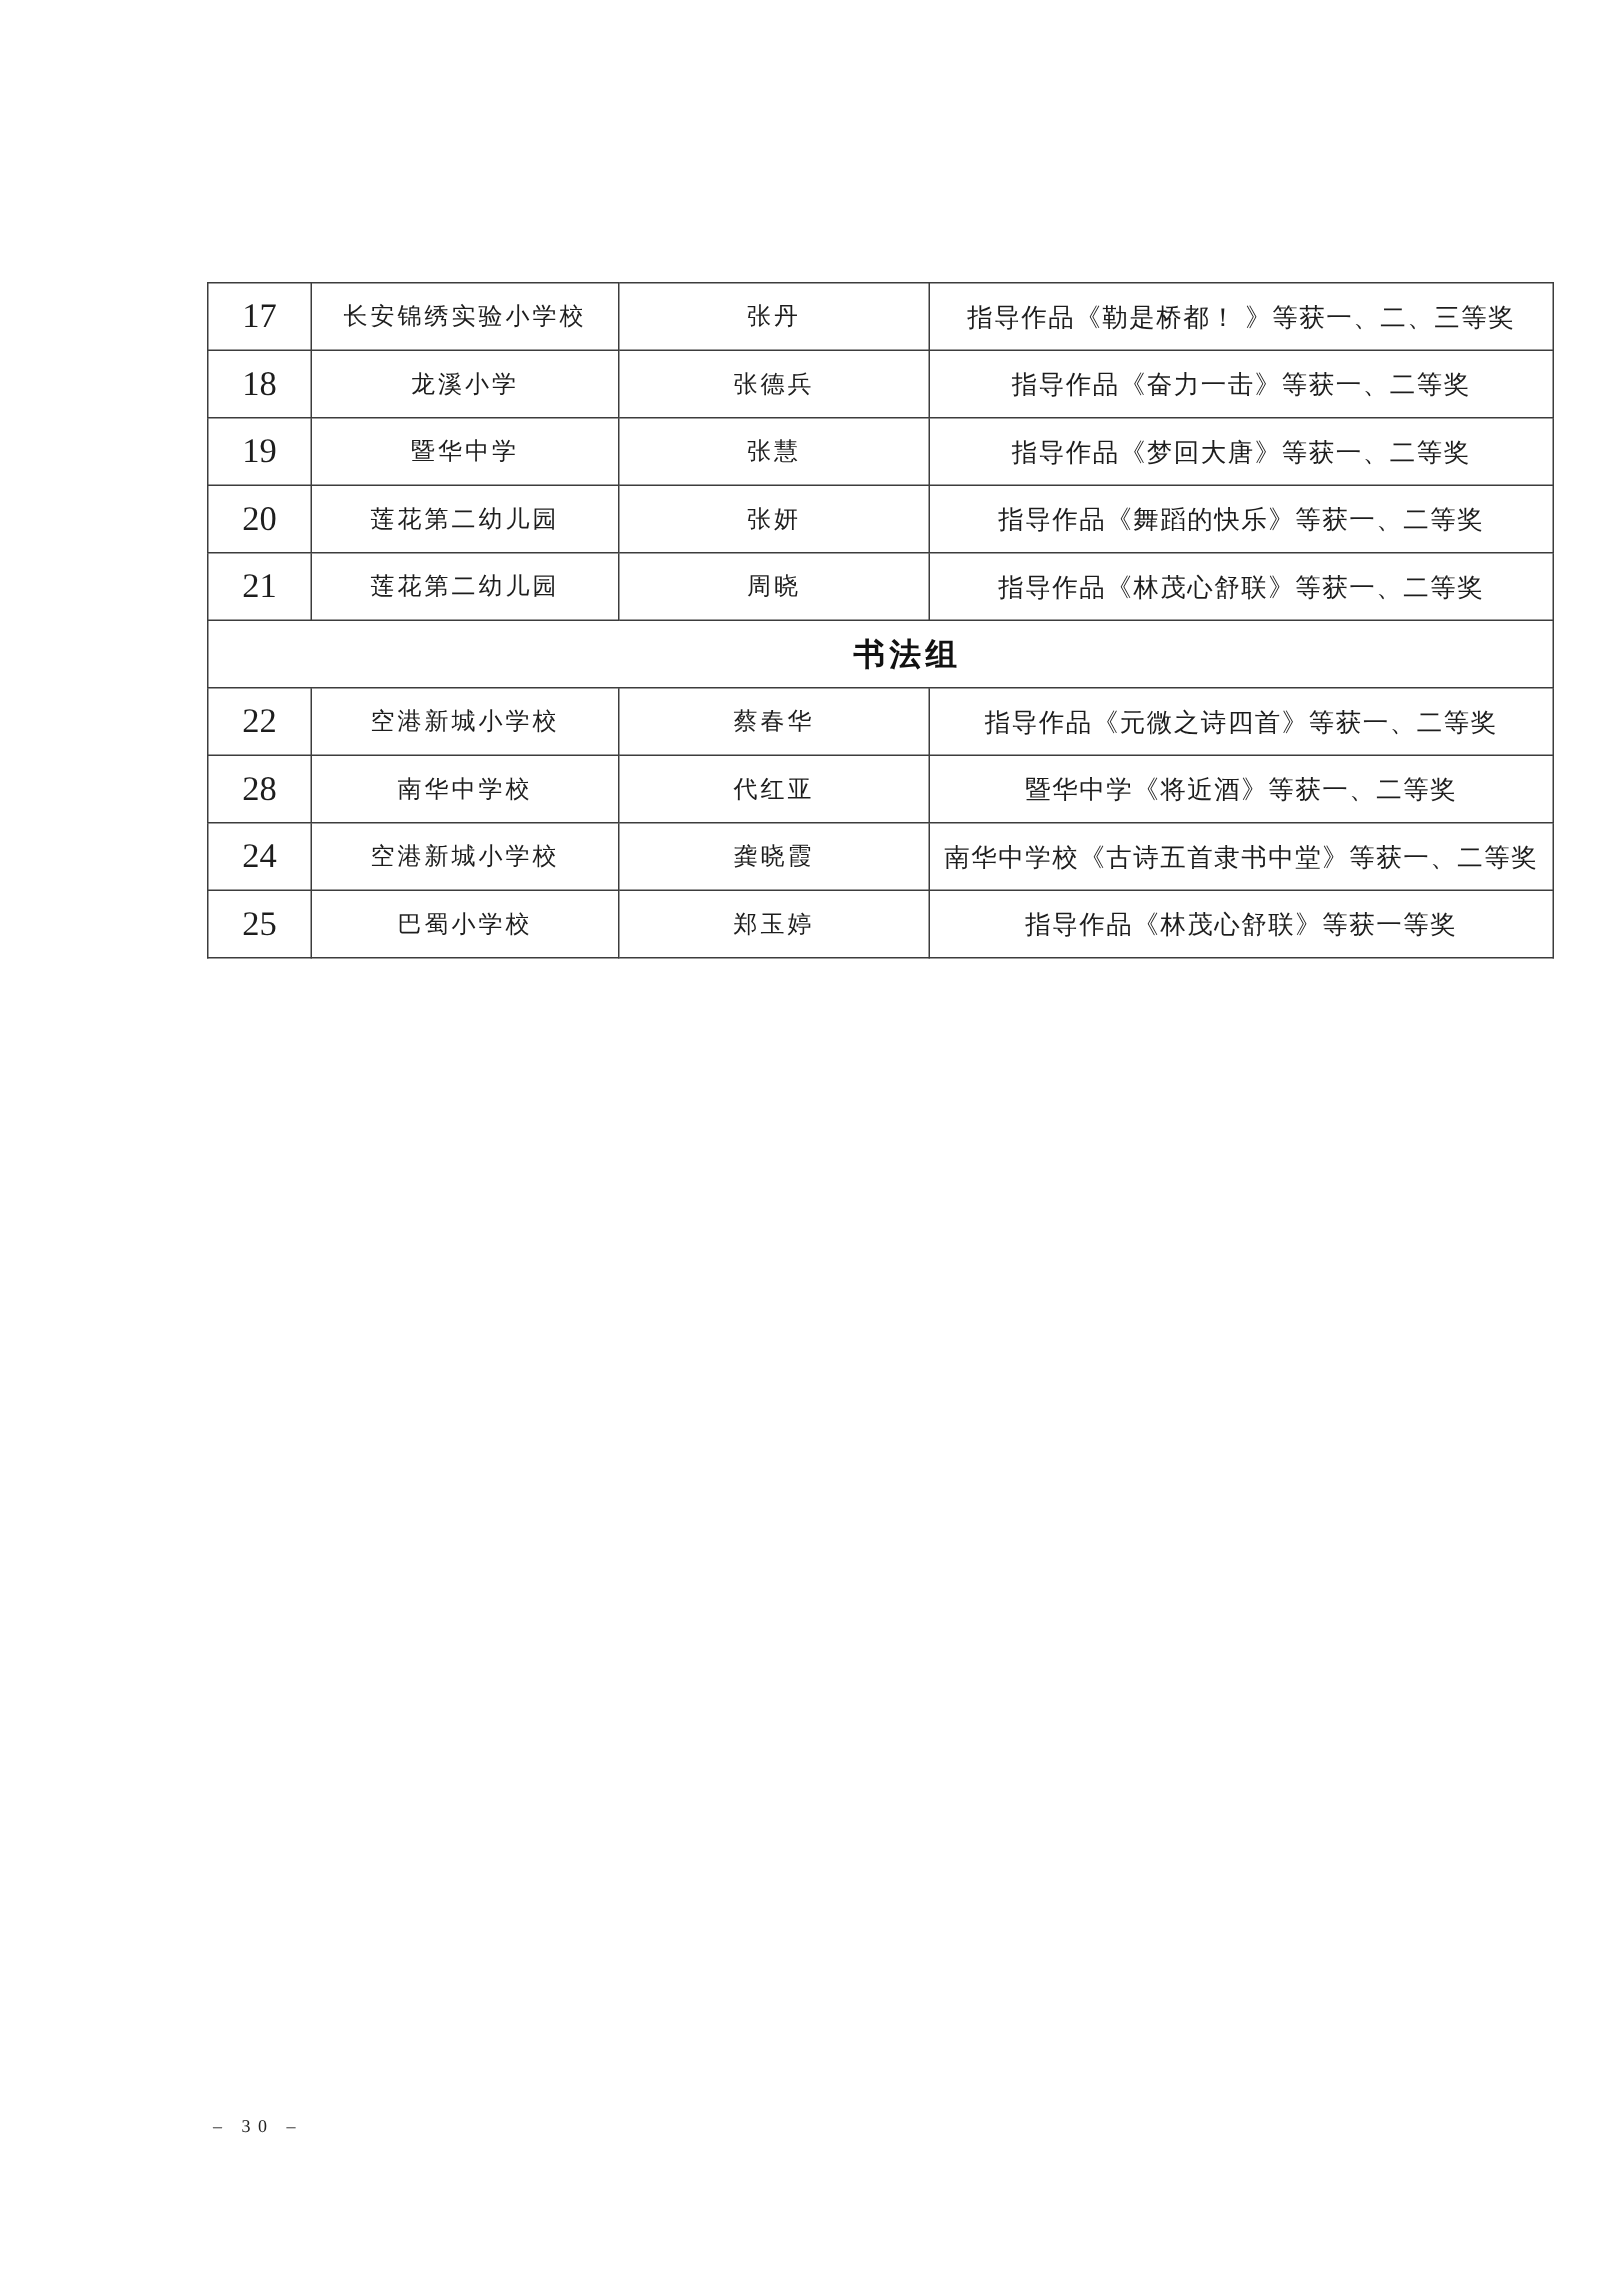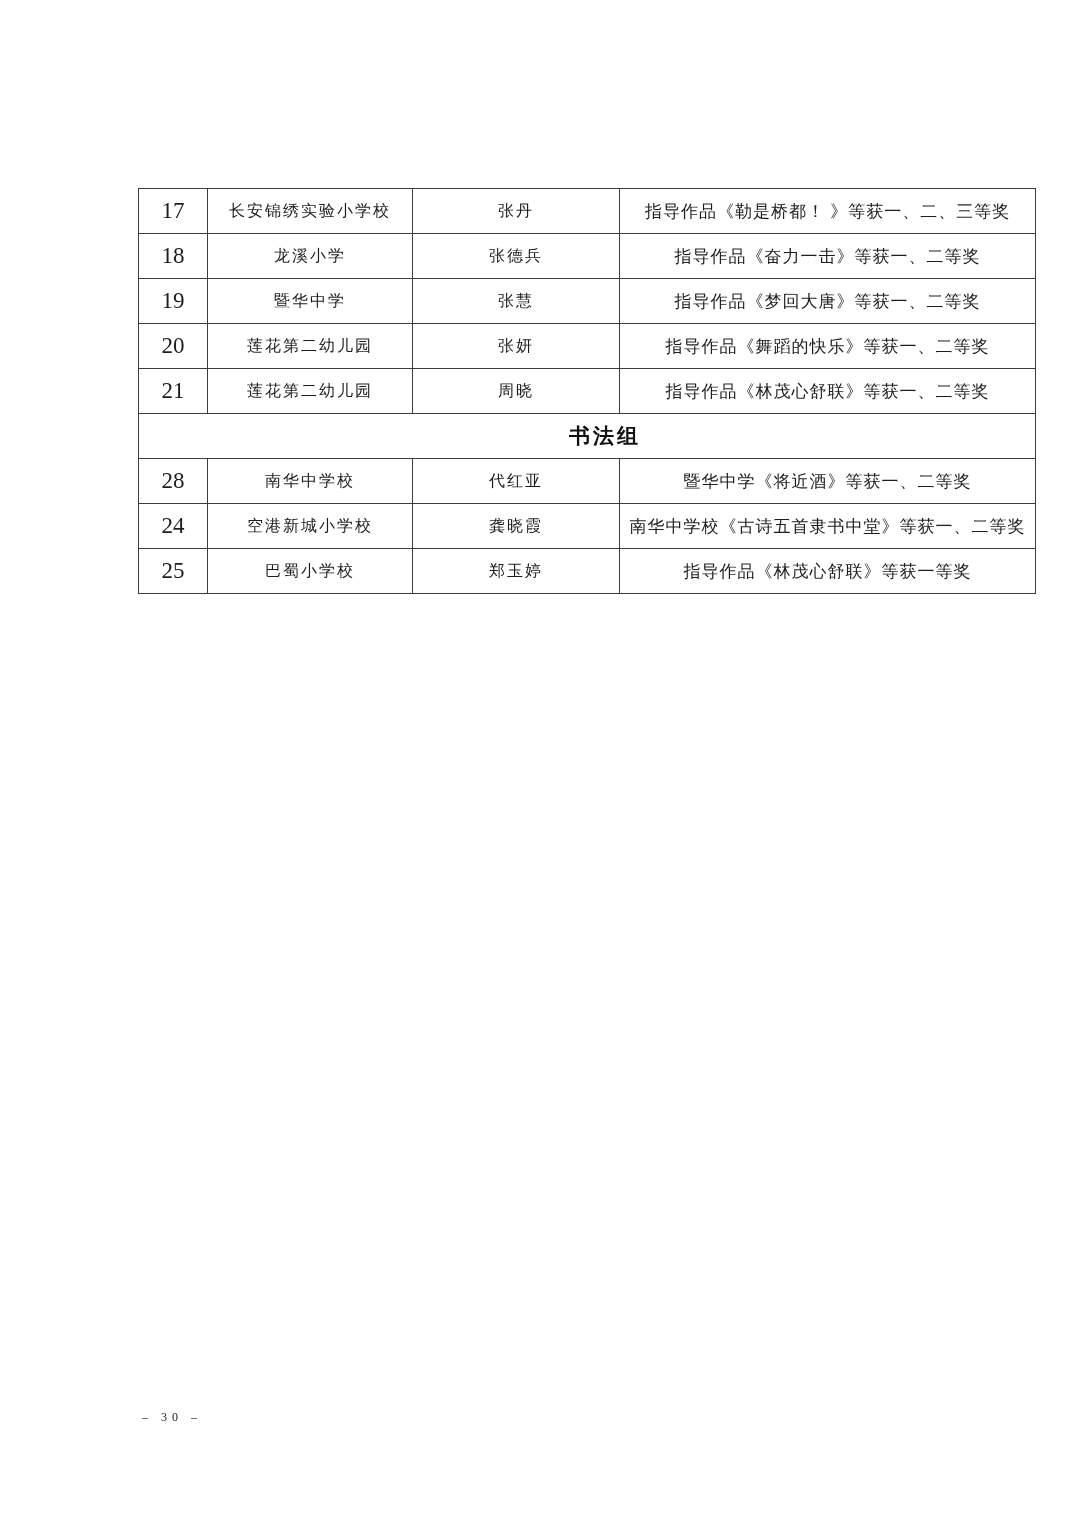--- a/index.html
+++ b/index.html
@@ -102,20 +102,26 @@
         <td class="c-school">莲花第二幼儿园</td>
         <td class="c-teacher">周晓</td>
         <td class="c-award">指导作品《林茂心舒联》等获一、二等奖</td>
       </tr>
 
       <tr class="section-row">
         <td colspan="4">书法组</td>
       </tr>
 
       <tr>
+        <td class="c-no">22</td>
+        <td class="c-school">空港新城小学校</td>
+        <td class="c-teacher">蔡春华</td>
+        <td class="c-award">指导作品《元微之诗四首》等获一、二等奖</td>
+      </tr>
+      <tr>
         <td class="c-no">28</td>
         <td class="c-school">南华中学校</td>
         <td class="c-teacher">代红亚</td>
         <td class="c-award">暨华中学《将近酒》等获一、二等奖</td>
       </tr>
       <tr>
         <td class="c-no">24</td>
         <td class="c-school">空港新城小学校</td>
         <td class="c-teacher">龚晓霞</td>
         <td class="c-award">南华中学校《古诗五首隶书中堂》等获一、二等奖</td>

